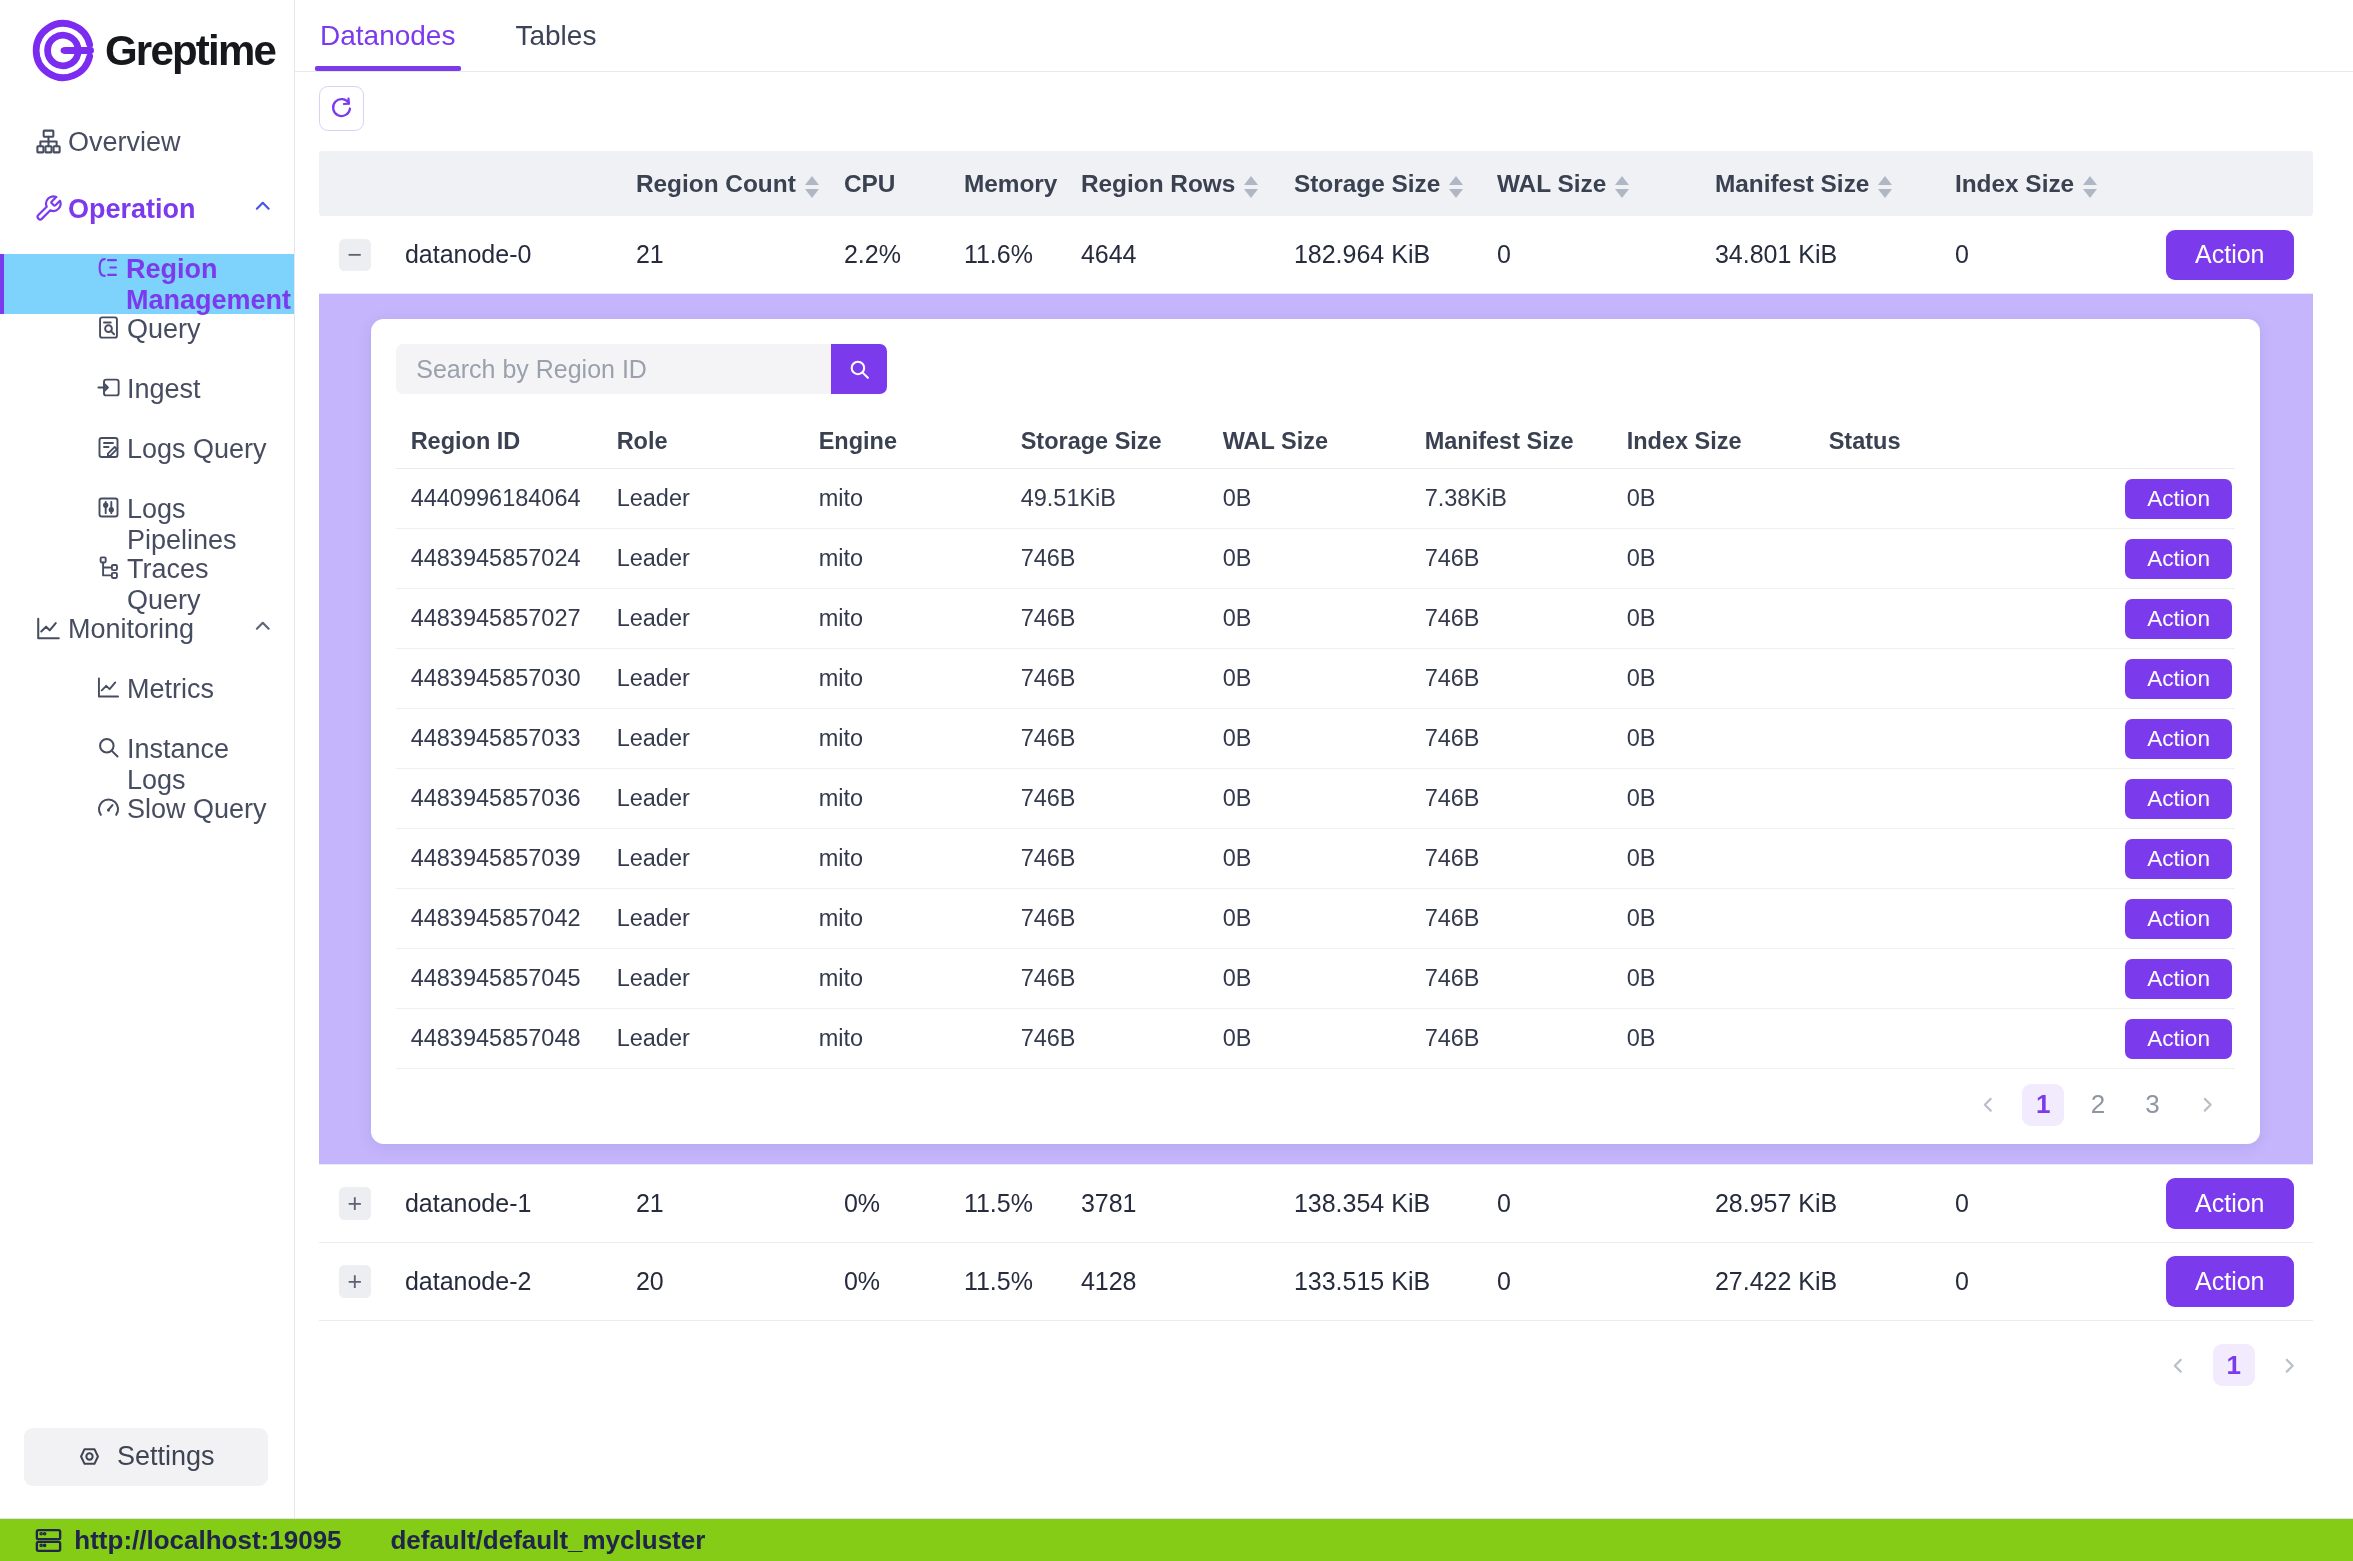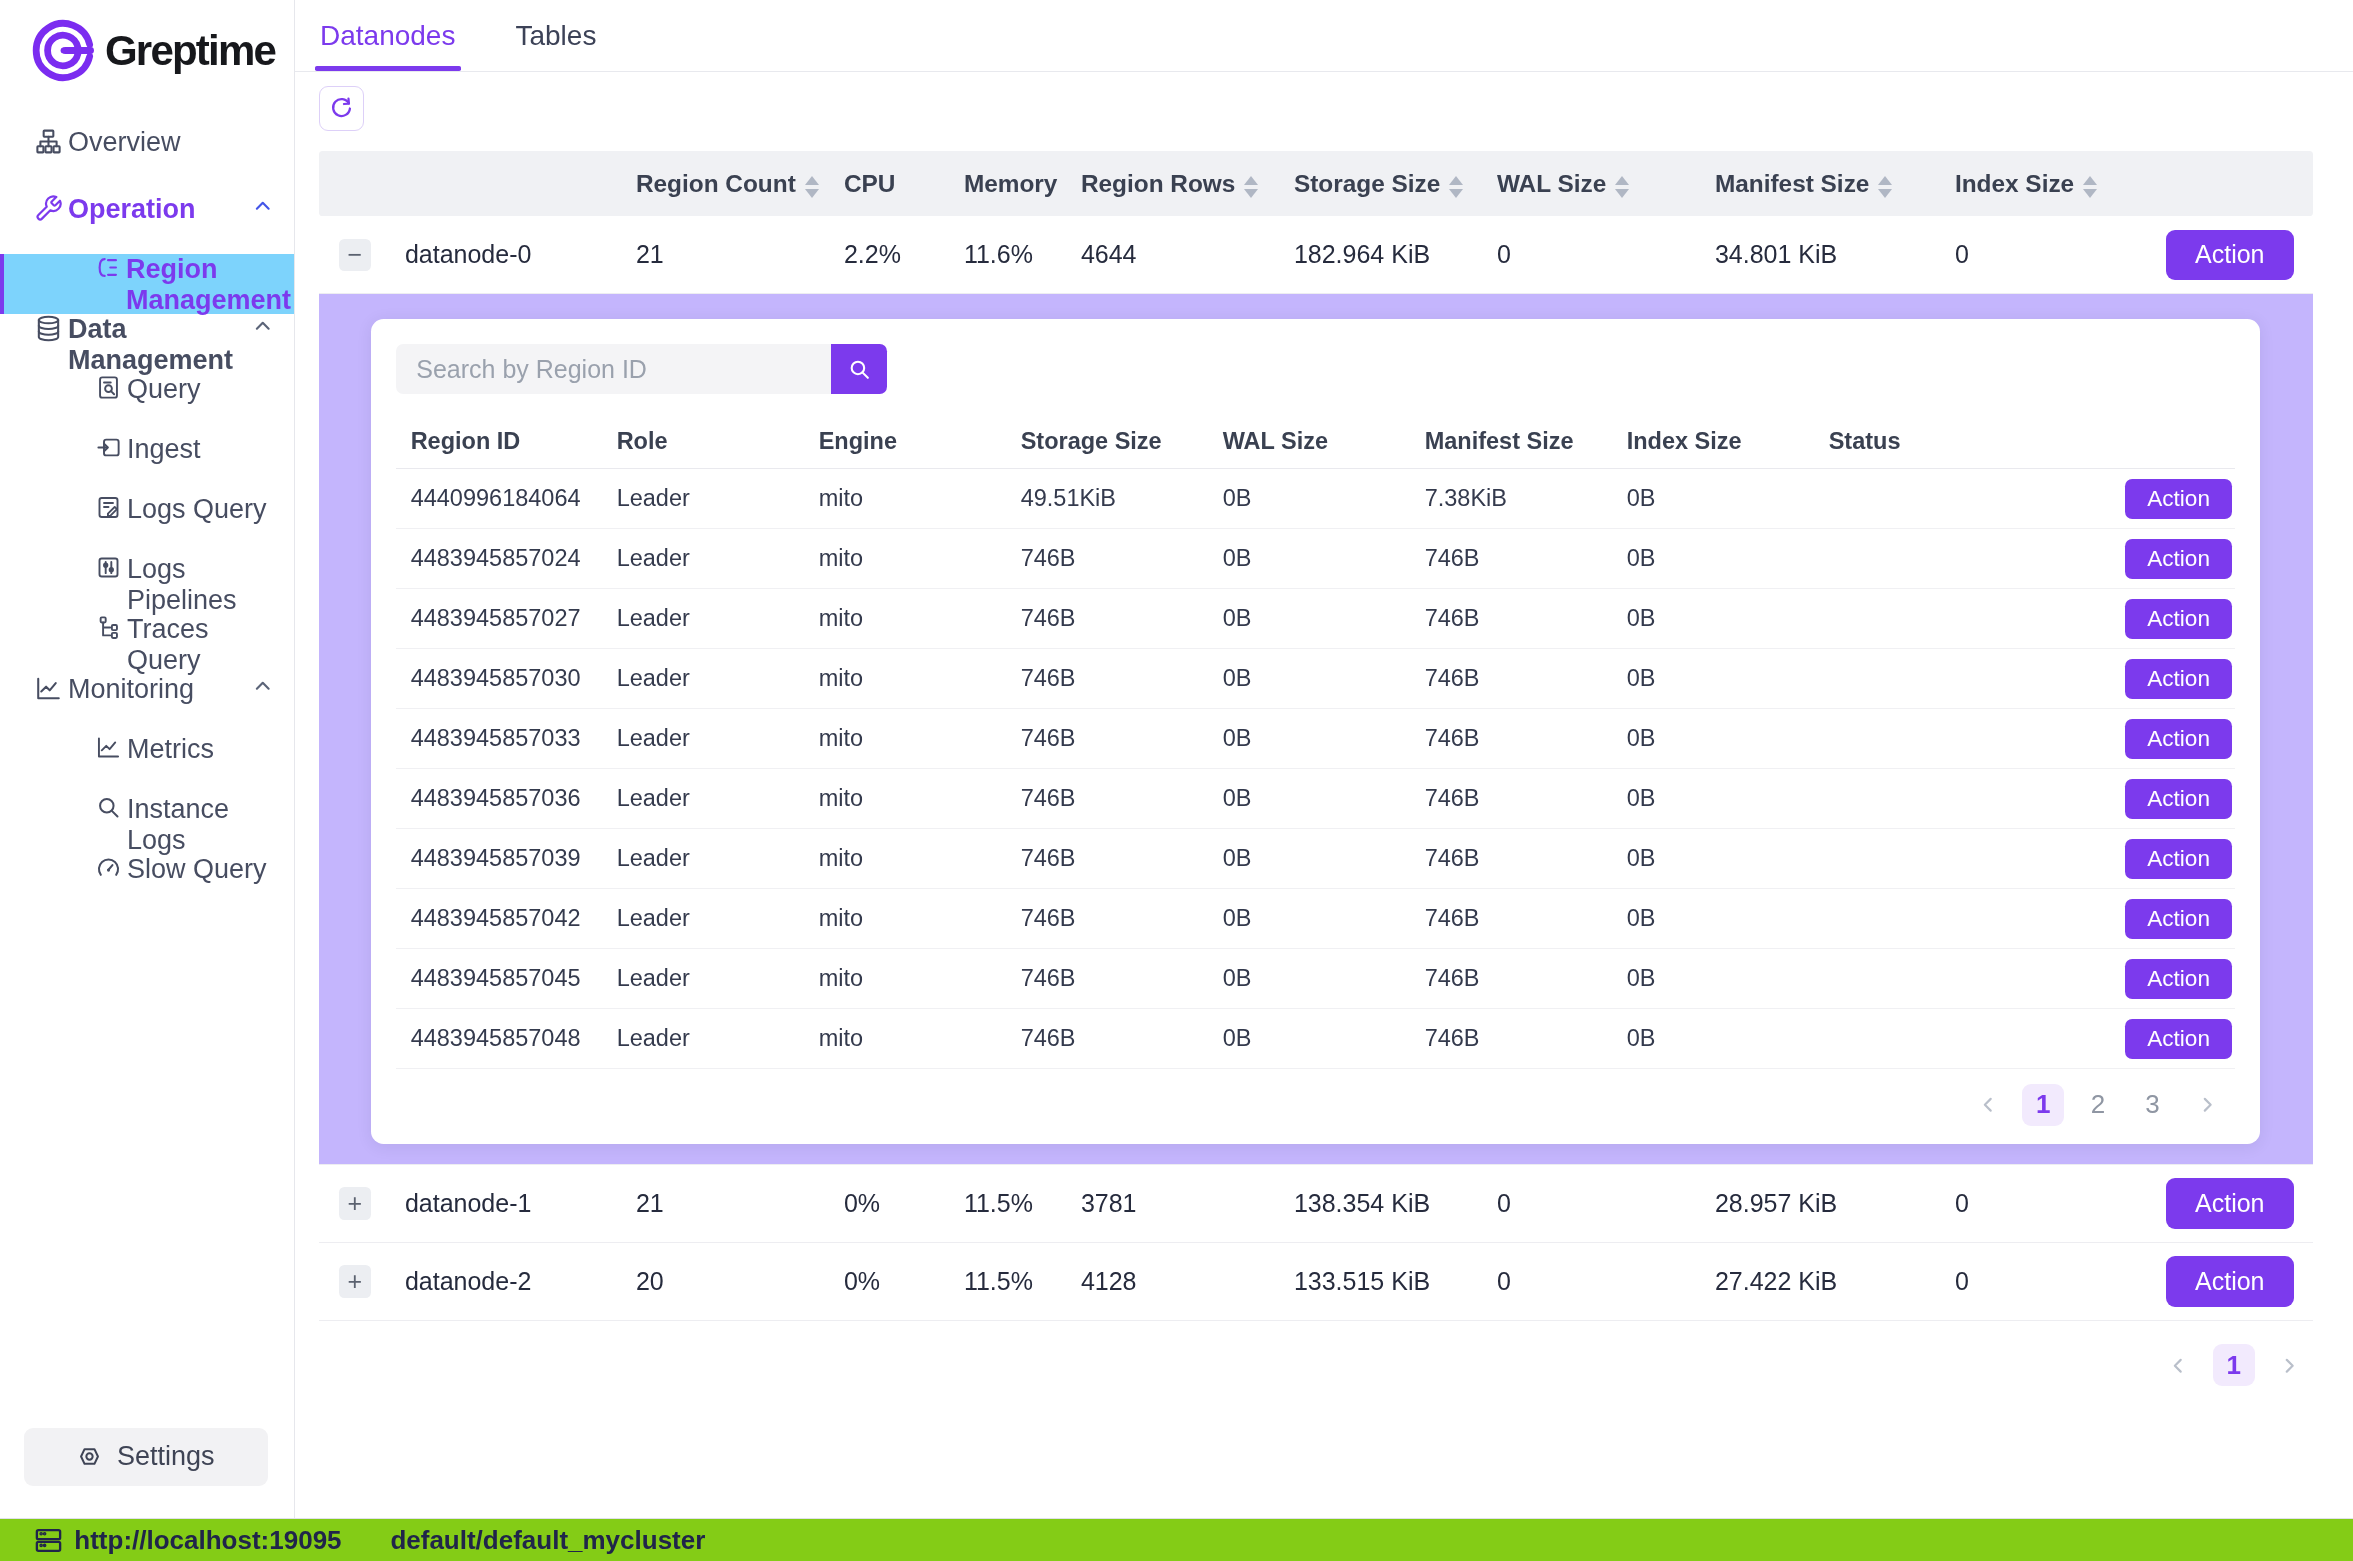--- a/index.html
+++ b/index.html
@@ -137,37 +137,20 @@
         <div class="nav-item sub active">
           <span class="ic">
             <svg width="27" height="27" viewBox="0 0 24 24" fill="none" stroke="currentColor" stroke-width="1.9" stroke-linecap="round" stroke-linejoin="round">
               <path d="M9.5 4.5C6.2 4.5 5 8 5 12s1.2 7.5 4.5 7.5"></path>
               <path d="M12.5 5.5h7M14.5 12h5M12.5 18.5h7"></path>
             </svg>
           </span>
           <span>Region Management</span>
         </div>
 
-        <div class="nav-item section">
-          <span class="ic">
-            <svg width="29" height="29" viewBox="0 0 24 24" fill="none" stroke="currentColor" stroke-width="1.7" stroke-linecap="round" stroke-linejoin="round">
-              <ellipse cx="12" cy="5" rx="8" ry="2.7"></ellipse>
-              <path d="M4 5v4.7c0 1.5 3.6 2.7 8 2.7s8-1.2 8-2.7V5"></path>
-              <path d="M4 9.7v4.7c0 1.5 3.6 2.7 8 2.7s8-1.2 8-2.7V9.7"></path>
-              <path d="M4 14.4V19c0 1.5 3.6 2.7 8 2.7s8-1.2 8-2.7v-4.6"></path>
-            </svg>
-          </span>
-          <span>Data Management</span>
-          <span class="grow"></span>
-          <span class="chev">
-            <svg width="23.5" height="23.5" viewBox="0 0 24 24" fill="none" stroke="currentColor" stroke-width="2.2" stroke-linecap="round" stroke-linejoin="round">
-                <polyline points="6 15 12 9 18 15"></polyline>
-              </svg>
-          </span>
-        </div>
 
         <div class="nav-item sub">
           <span class="ic">
             <svg width="27" height="27" viewBox="0 0 24 24" fill="none" stroke="currentColor" stroke-width="1.7" stroke-linecap="round" stroke-linejoin="round">
               <rect x="4.5" y="3" width="15" height="18" rx="2"></rect>
                 <path d="M8 7.5h6"></path>
               <circle cx="12" cy="13" r="3"></circle>
                 <path d="M14.2 15.2 17 18"></path>
             </svg>
           </span>

